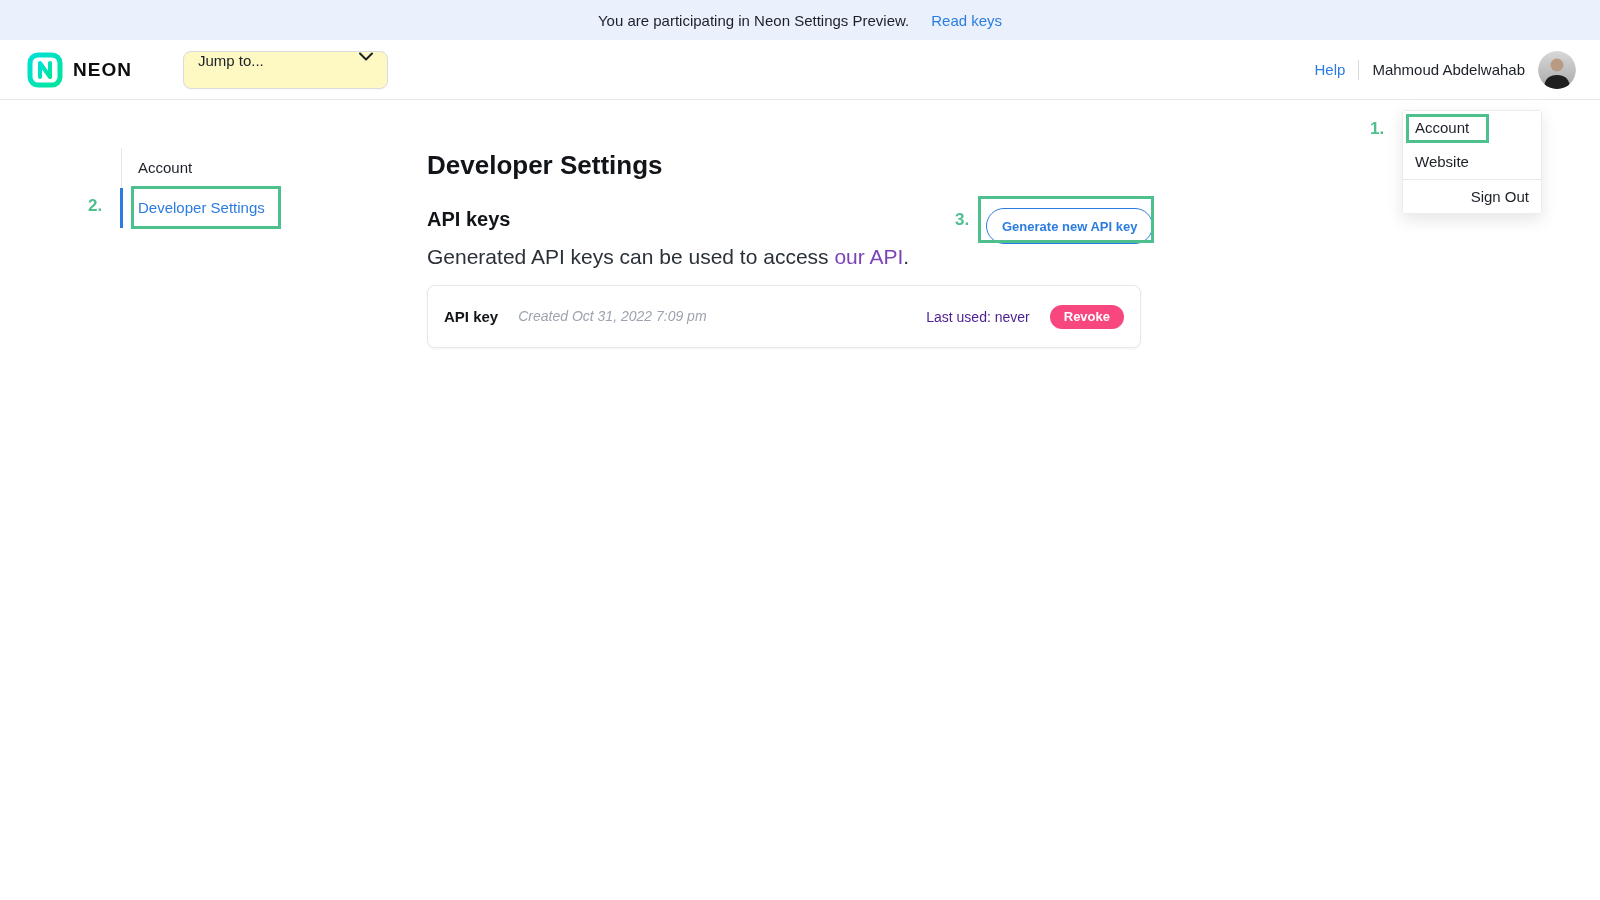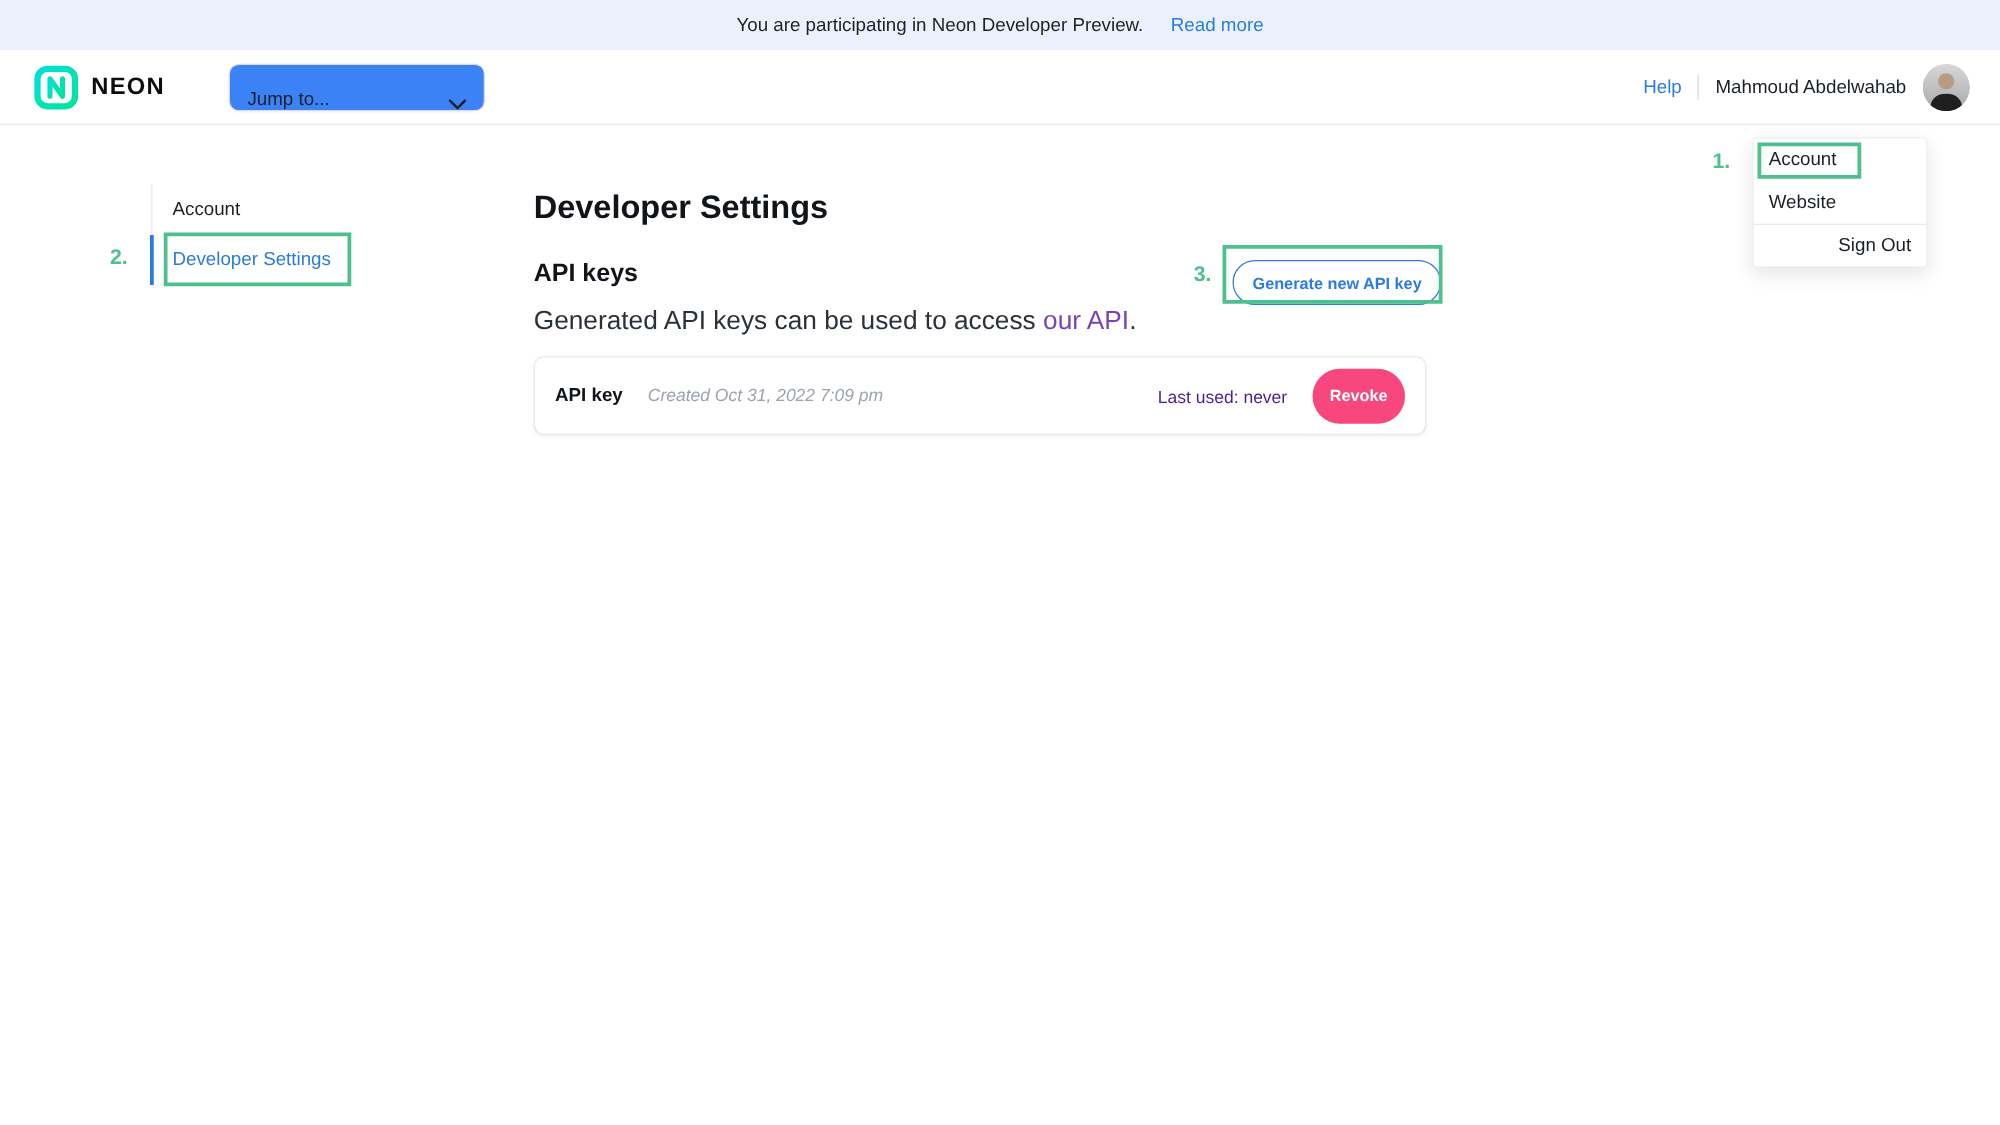--- a/index.html
+++ b/index.html
@@ -10,21 +10,21 @@
   .banner { position:absolute; top:0; left:0; width:1600px; height:40px; background:#EAF1FC;
             display:flex; align-items:center; justify-content:center; gap:22px; font-size:15px; color:#1c2128; }
   .banner a { color:#2B7CE0; text-decoration:none; cursor:pointer; }
 
   
   .header { position:absolute; top:40px; left:0; width:1600px; height:60px; background:#fff;
             border-bottom:1px solid #e8e8e8; display:flex; align-items:center; padding:0 24px 0 27px; }
   .brand { display:flex; align-items:center; gap:10px; }
   .brand-text { font-size:19px; font-weight:800; letter-spacing:1px; color:#0c0d0d; }
   .jump-select { margin-left:51px; width:205px; height:38px; border:1px solid #d9dce1; border-radius:8px;
-                 background:#3b82f6; display:flex; align-items:flex-end; justify-content:space-between;
+                 background:#fef9c3; display:flex; align-items:flex-start; justify-content:space-between;
                  padding:0 14px; font-size:15px; color:#1c2128; cursor:pointer; box-shadow:0 1px 2px rgba(0,0,0,.03); }
   .header-right { margin-left:auto; display:flex; align-items:center; gap:13px; }
   .header-right .help { color:#2B7CE0; font-size:15px; text-decoration:none; cursor:pointer; }
   .vdiv { width:1px; height:20px; background:#d9d9d9; }
   .user-name { font-size:15px; color:#1c2128; }
   .avatar { width:38px; height:38px; border-radius:50%; overflow:hidden; flex:0 0 auto; cursor:pointer; }
 
   
   .user-menu { position:absolute; top:110px; left:1402px; width:140px; background:#fff;
                border:1px solid #ececec; border-radius:3px; box-shadow:0 6px 16px rgba(0,0,0,.10); z-index:5; }
@@ -50,35 +50,35 @@
 
   
   .api-card { position:absolute; left:427px; top:285px; width:714px; height:63px; background:#fff;
               border:1px solid #e8e8e8; border-radius:8px; box-shadow:0 1px 3px rgba(0,0,0,.05);
               display:flex; align-items:center; padding:0 16px; }
   .api-card .key-info { display:flex; flex-direction:row; gap:20px; }
   .key-name { font-size:15px; font-weight:700; color:#111418; }
   .key-created { font-size:14px; font-style:italic; color:#9CA3AF;text-align:right; }
   .card-right { margin-left:auto; display:flex; align-items:center; gap:20px; }
   .last-used { font-size:14px; color:#4c1d95; }
-  .revoke-btn { height:44px; padding:0 14px; border:none; border-radius:999px; background:#F8467E; color:#fff;
+  .revoke-btn { height:24px; padding:0 14px; border:none; border-radius:999px; background:#F8467E; color:#fff;
                 font-size:13px; font-weight:700; font-family:"Liberation Sans",sans-serif; cursor:pointer; }
 
   
   .anno-box { position:absolute; border:3px solid #4DC08E; background:transparent; pointer-events:none; z-index:6; }
   .anno-num { position:absolute; color:#4DC08E; font-size:17px; font-weight:700; z-index:6; }
 </style>
 </head>
 <body>
 
 <div class="screen">
 
   <div class="banner">
-    <span>You are participating in Neon Developer Preview.</span>
-    <a class="banner-link">Read more</a>
+    <span>You are participating in Neon Settings Preview.</span>
+    <a class="banner-link">Read keys</a>
   </div>
 
   <div class="header">
     <div class="brand">
       <span style="display:inline-flex;">
         <svg width="36" height="36" viewBox="0 0 36 36">
           <defs>
             <linearGradient id="neon-g" x1="0%" y1="0%" x2="100%" y2="100%">
               <stop offset="0%" stop-color="#00E0D9"></stop>
               <stop offset="100%" stop-color="#00E599"></stop>

